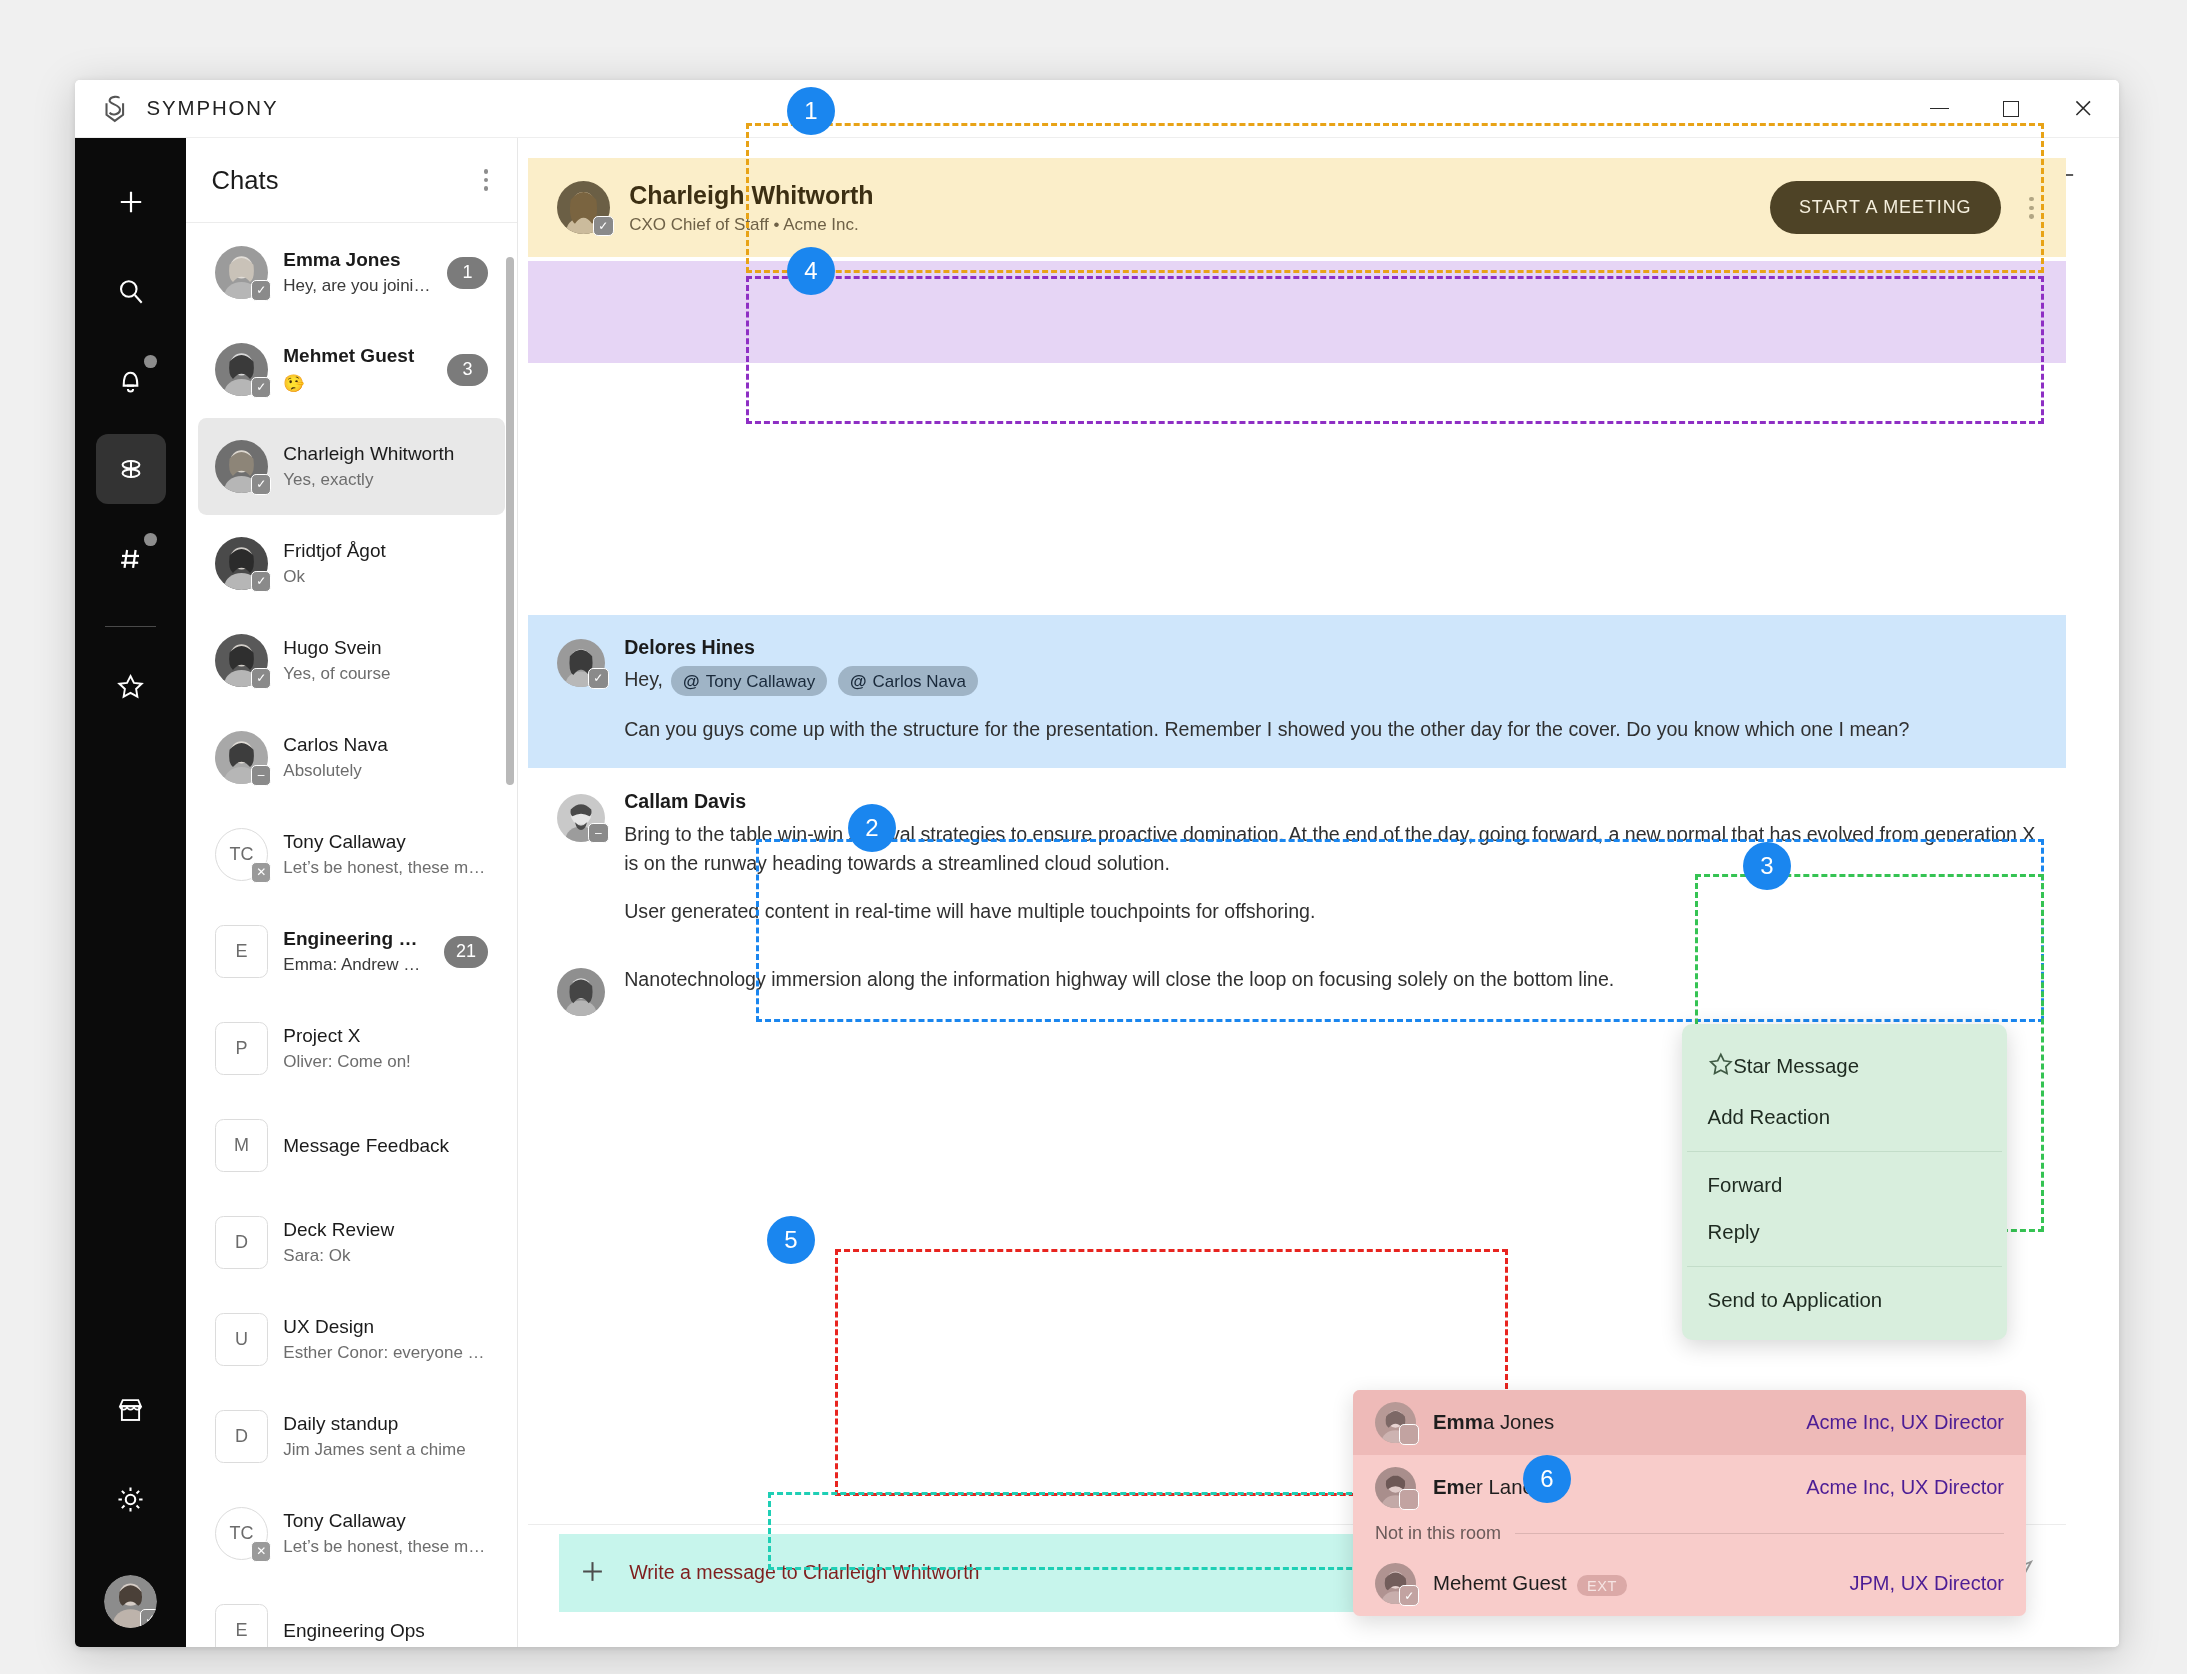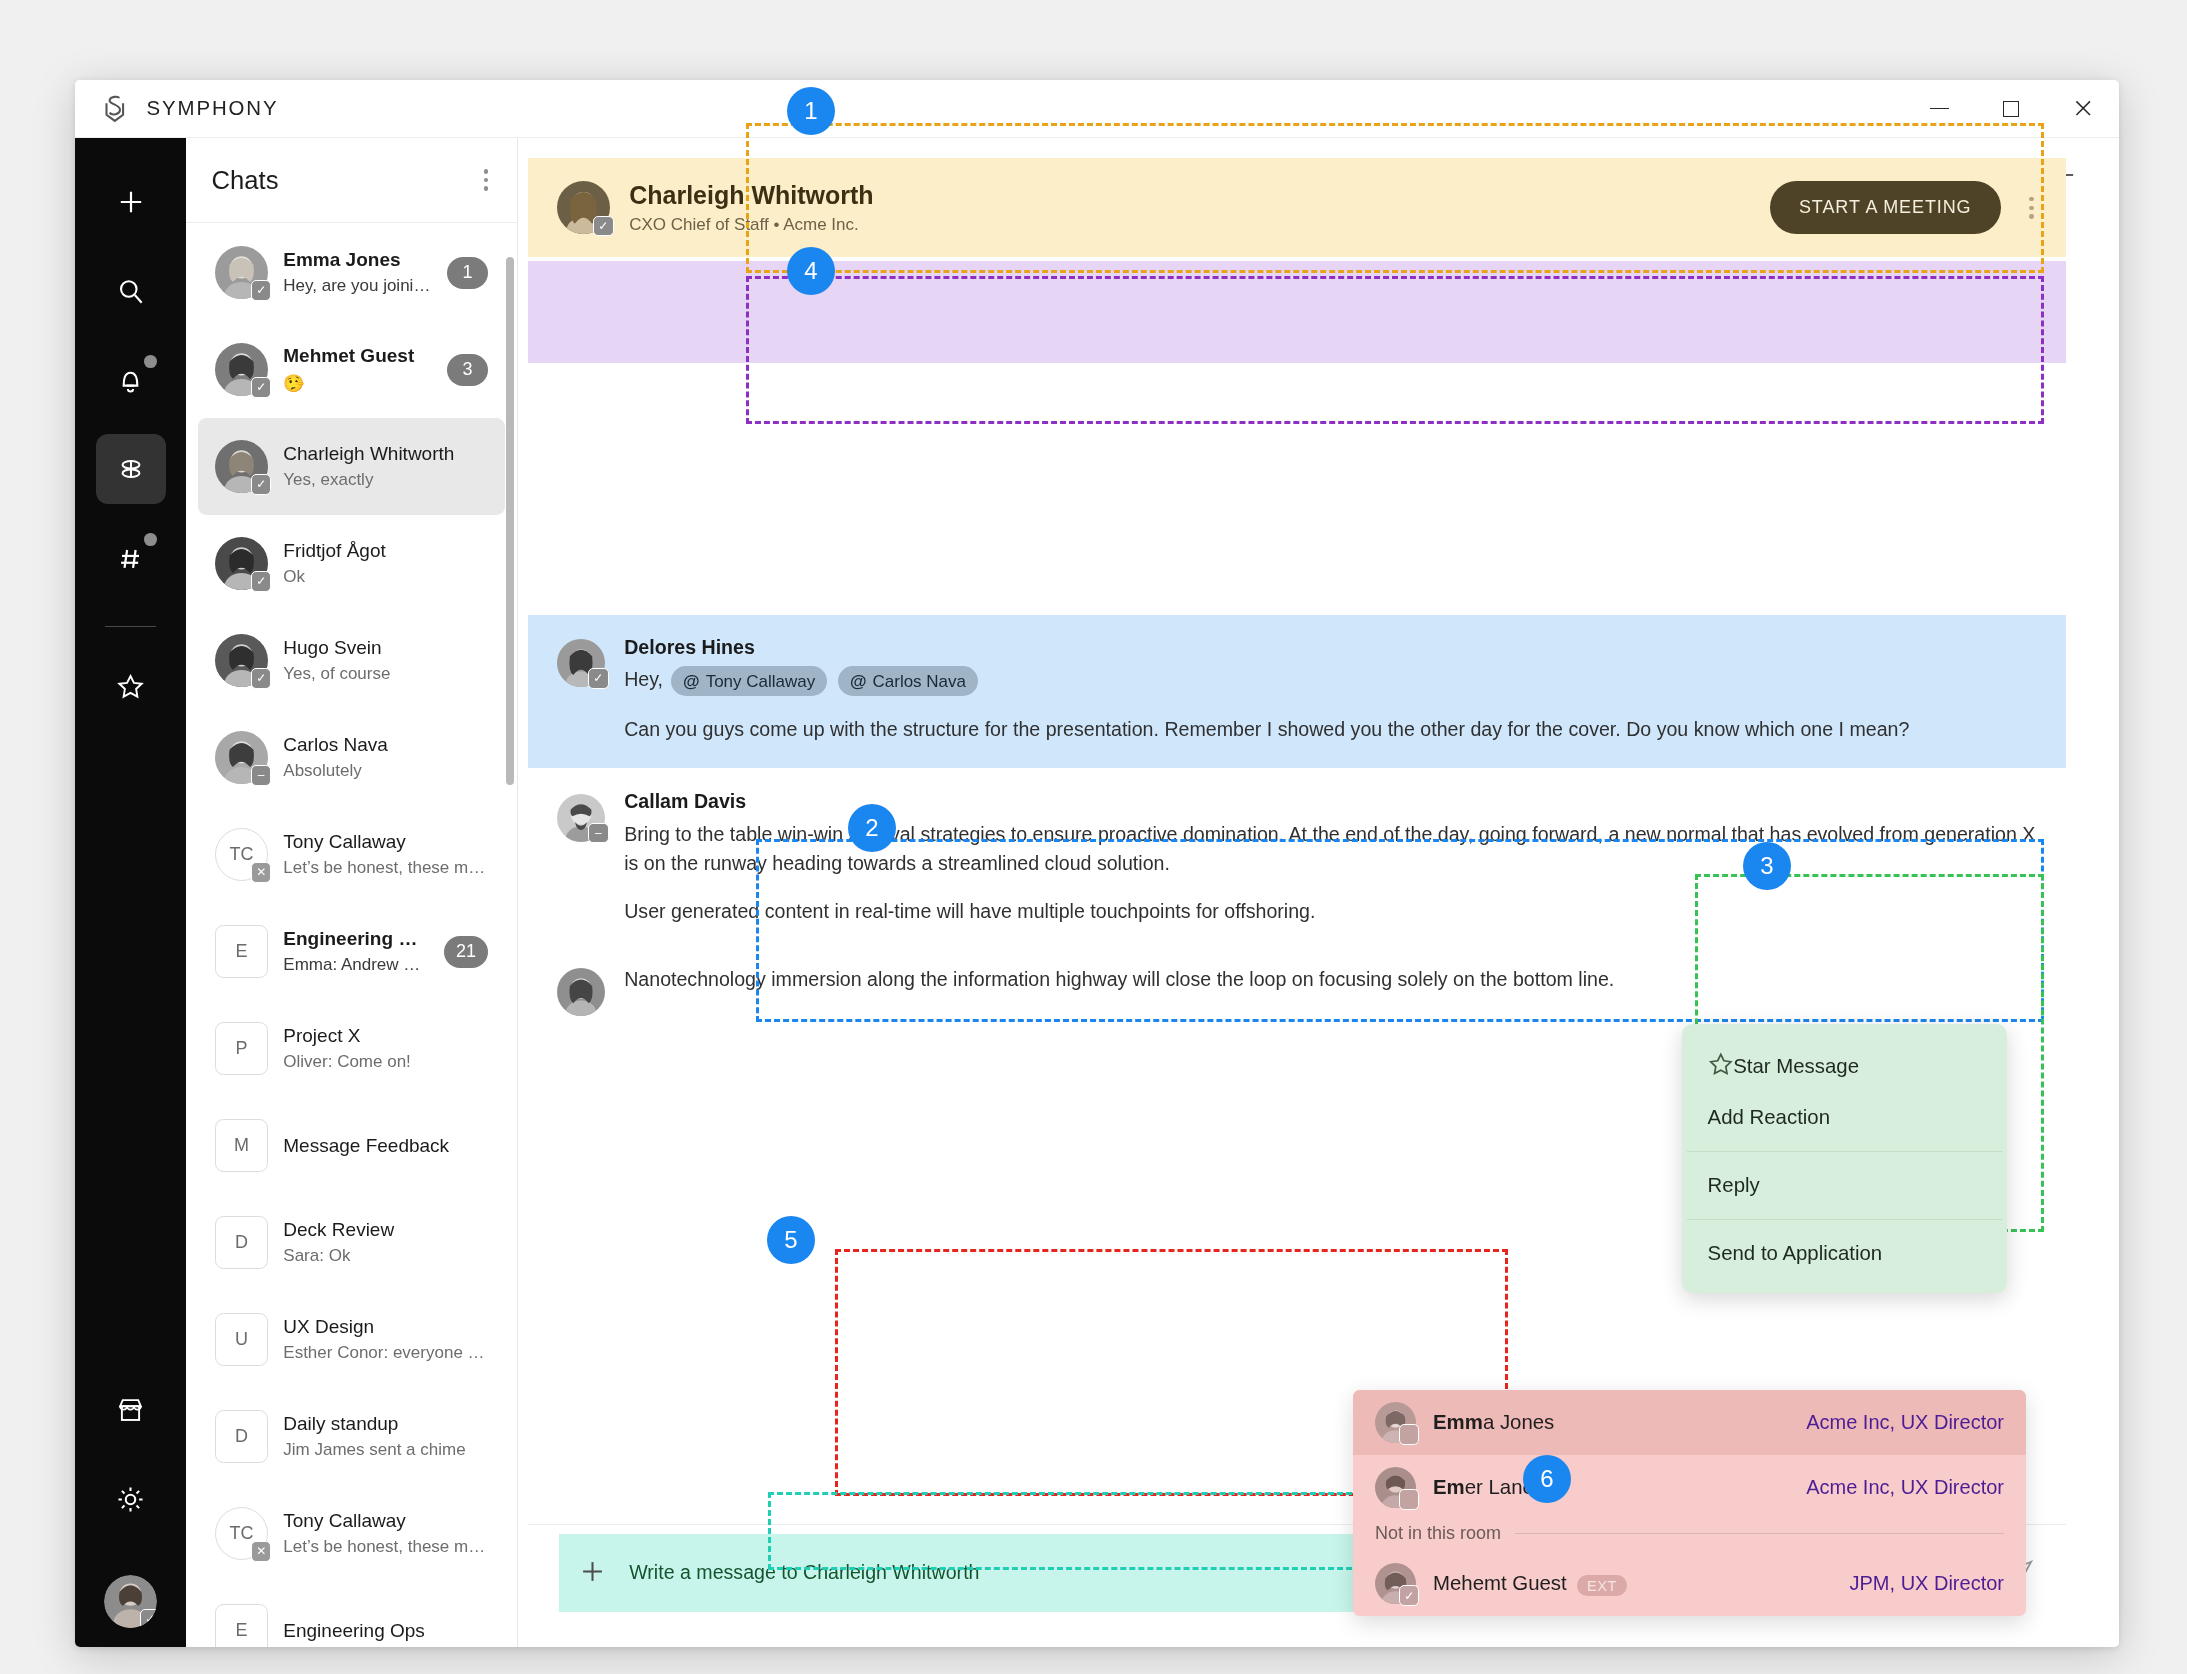--- a/index.html
+++ b/index.html
@@ -197,21 +197,21 @@
   
   #composer-wrap {
     position: absolute; left: 10.2px; right: 53px; bottom: 29px; height: 94px;
     border-top: 0.9px solid #ececec; display: flex; align-items: center;
   }
   #composer {
     position: absolute; left: 31px; width: 1099px; top: 8.5px; height: 78px;
     background: #c7f5ec; display: flex; align-items: center; padding-left: 19px; gap: 22px;
   }
   #composer .plus { color: #4d4d4d; }
-  #composer .ph { font-size: 19.6px; color: #14532d; }
+  #composer .ph { font-size: 19.6px; color: #7f1d1d; }
   #composer-tools {
     position: absolute; right: 29px; top: 8.5px; height: 78px;
     display: flex; align-items: center; gap: 22px; color: #6b6b6b;
   }
   #composer-tools .divider { width: 0.9px; height: 29px; background: #d2d2d2; }
   
   .step {
     position: absolute; width: 48px; height: 48px; border-radius: 50%;
     background: #1a86ef; color: #fff; display: flex; align-items: center; justify-content: center;
     font-size: 24px; z-index: 60;
@@ -705,20 +705,23 @@
             <polygon points="15,4 18.6,11.4 26.8,12.6 20.9,18.3 22.3,26.4 15,22.6 7.7,26.4 9.1,18.3 3.2,12.6 11.4,11.4"></polygon>
           </svg>
         </span>
         <span>Star Message</span>
       </div>
       <div class="ctx-item">
         <span>Add Reaction</span>
       </div>
       <div class="ctx-sep"></div>
       <div class="ctx-item">
+        <span>Forward</span>
+      </div>
+      <div class="ctx-item">
         <span>Reply</span>
       </div>
       <div class="ctx-sep"></div>
       <div class="ctx-item">
         <span>Send to Application</span>
       </div>
     </div>
 
     <div id="mention-pop">
       <div class="mrow hl">

